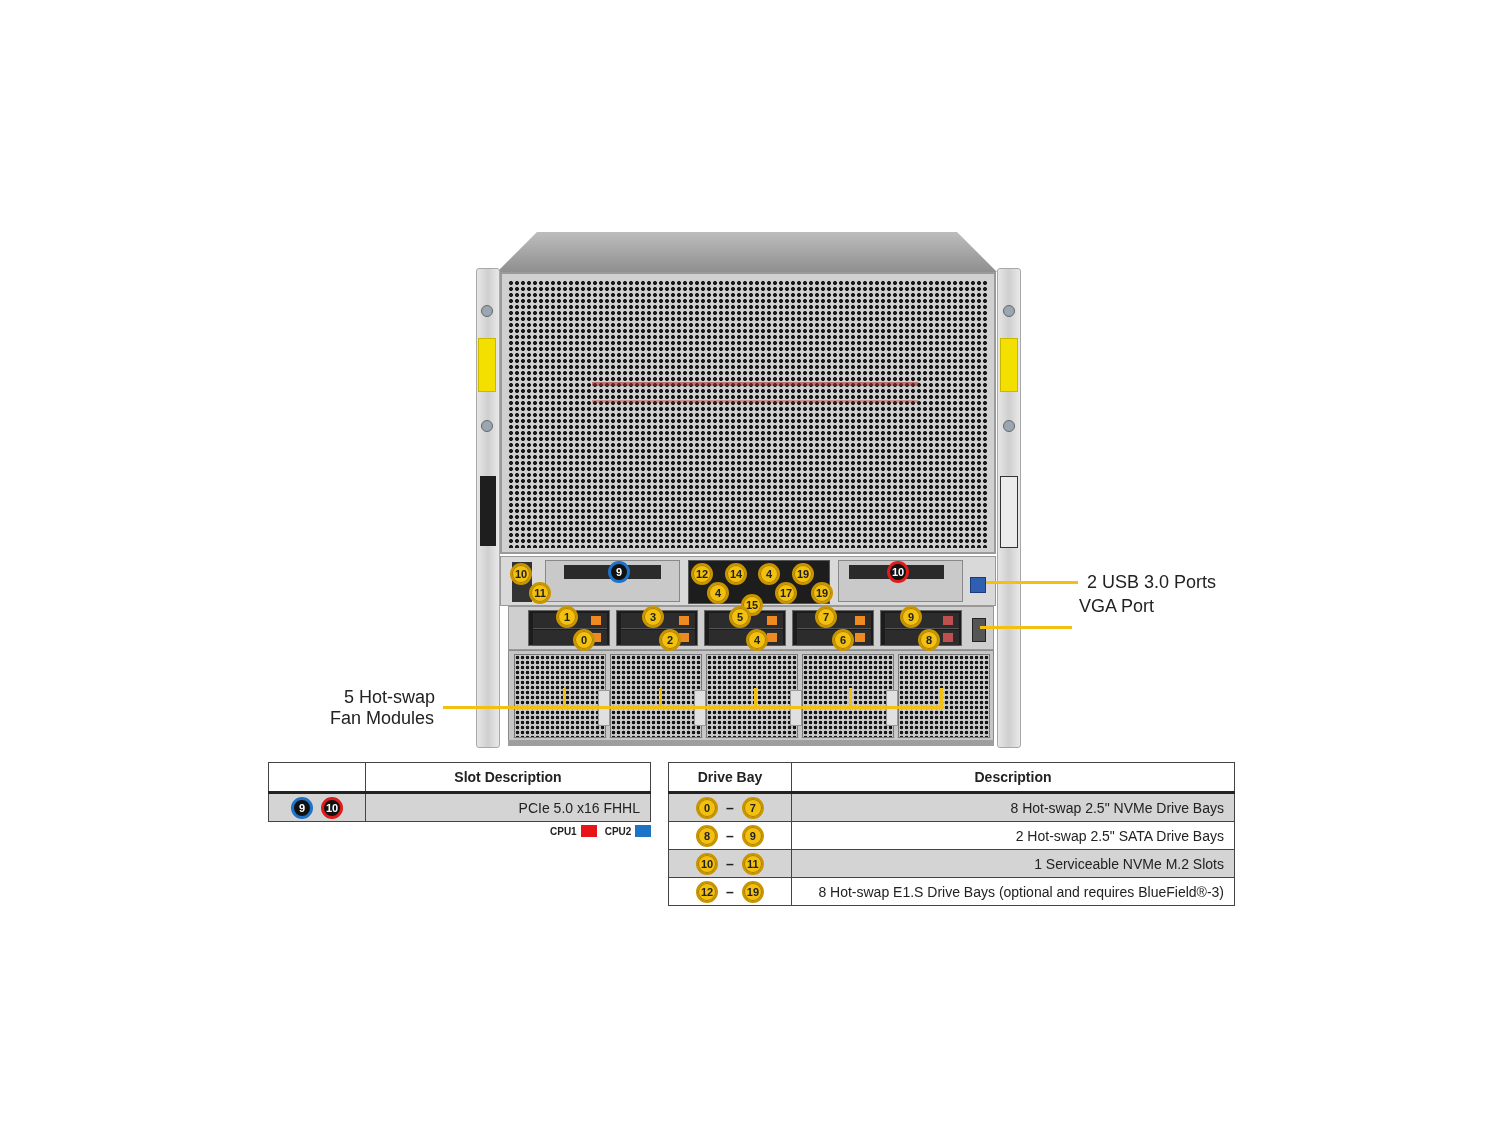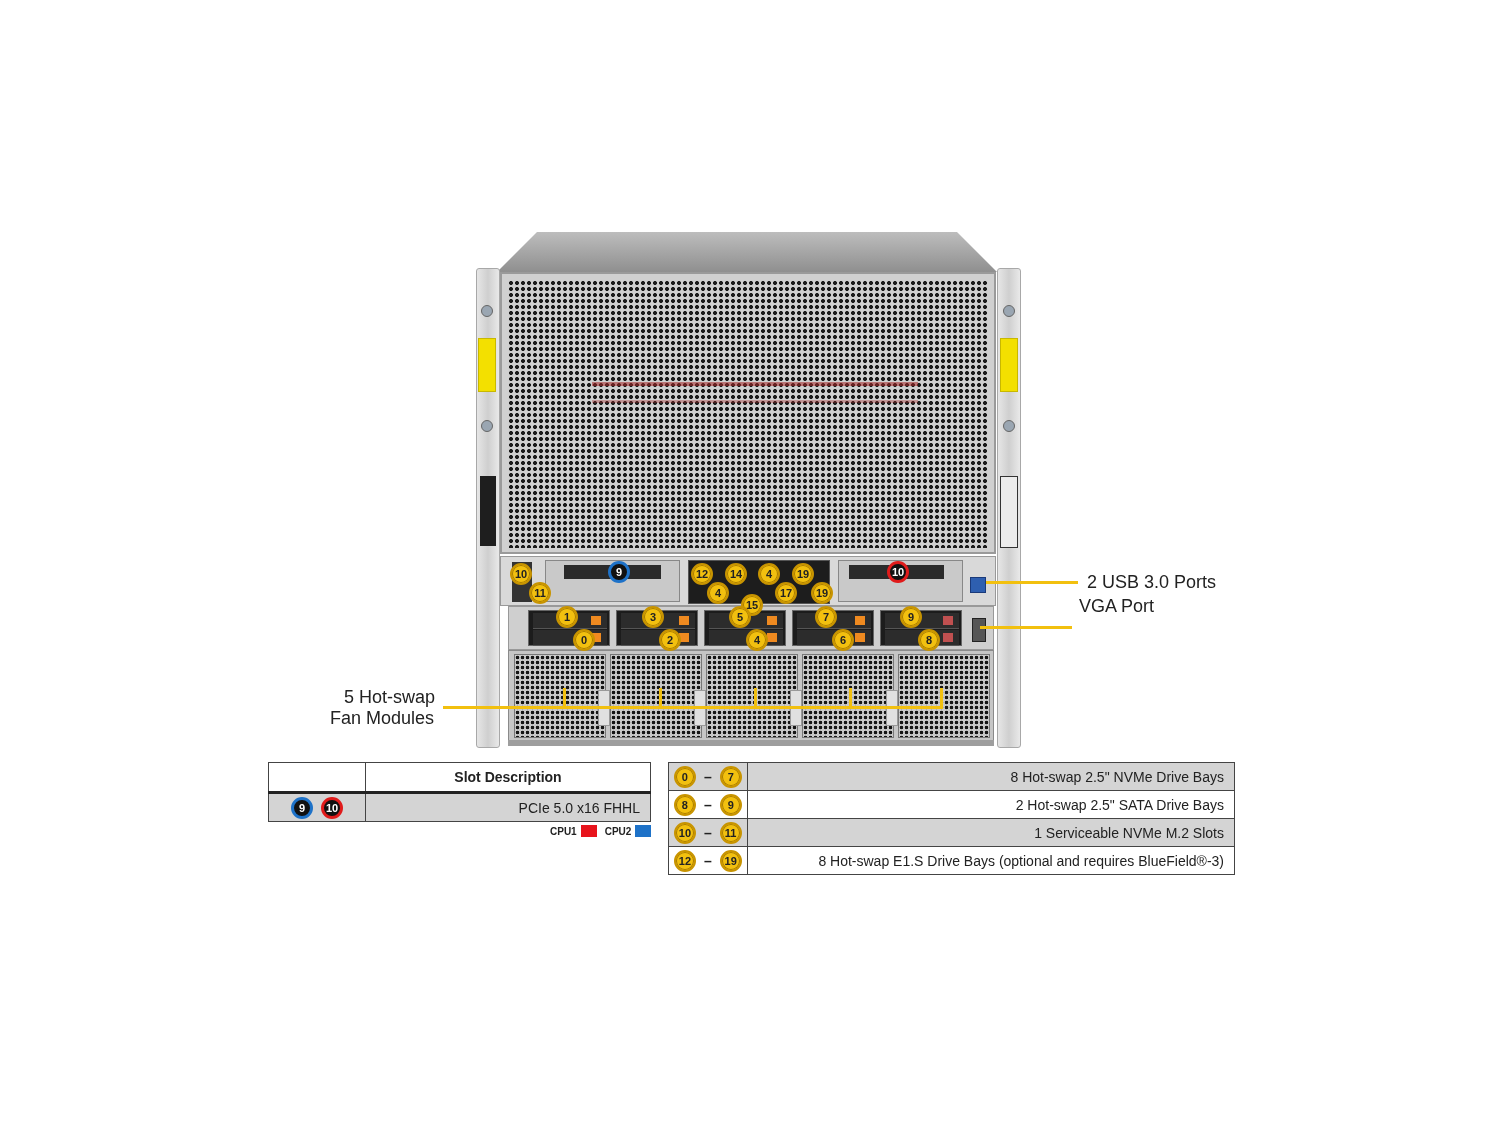--- a/index.html
+++ b/index.html
@@ -205,20 +205,24 @@
   </table>
 <div class="abs legend" style="left:550px;top:825px;">
   <span>CPU1</span>
   <span class="sw" style="background:#e8141c;"></span>
   <span style="margin-left:4px;">CPU2</span>
   <span class="sw" style="background:#1e72c8;"></span>
 </div>
 
 <table class="abs tbl" style="left:668px;top:762px;width:567px;">
   <tbody>
+      <tr>
+    <th style="width:102px;">Drive Bay</th>
+    <th>Description</th>
+  </tr>
   <tr class="shade">
     <td class="keys">
           <div class="keybox">
       <div class="kb">
               <div class="badge y" style="left:0;top:0;">0</div>
             </div>
       <span class="dash">–</span>
       <div class="kb">
               <div class="badge y" style="left:0;top:0;">7</div>
             </div>

